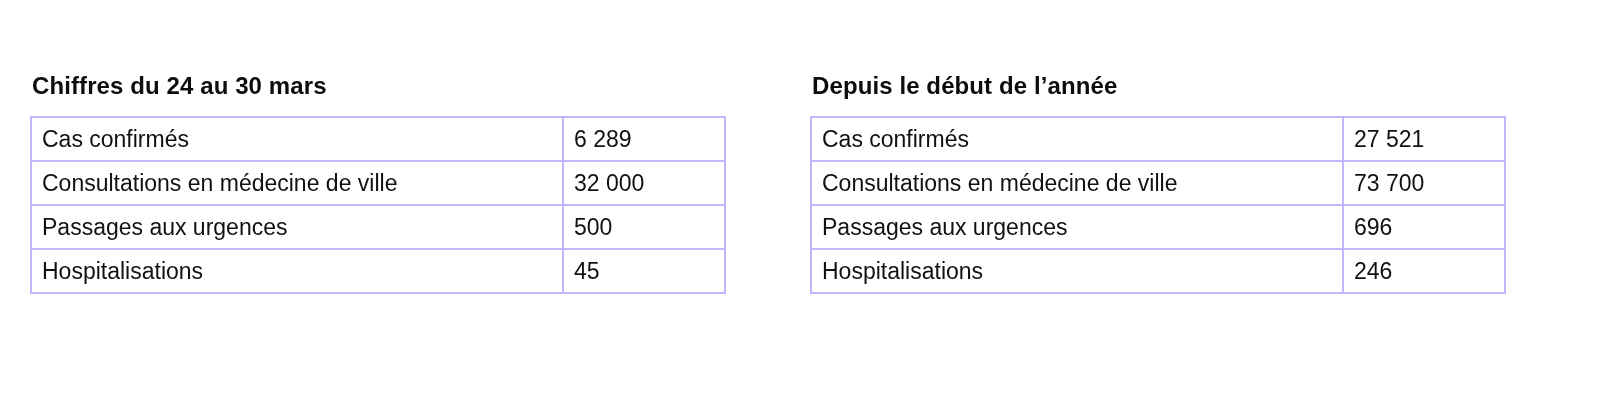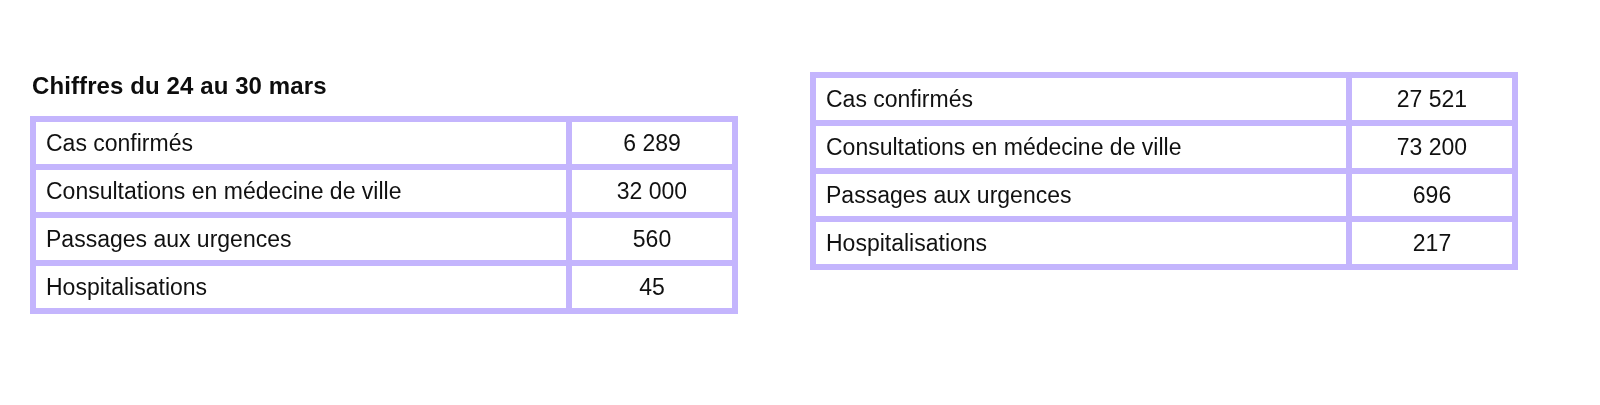--- a/index.html
+++ b/index.html
@@ -37,34 +37,34 @@
     letter-spacing: 0.1px;
     margin: 0 0 16px 2px;
     white-space: nowrap;
   }
   table.stats {
     border-collapse: collapse;
     table-layout: fixed;
     background: #ffffff;
   }
   table.stats td {
-    border: 6px solid #c4b5fd;
+    border: 2px solid #c4b5fd;
     height: 42px;
     padding: 0 10px;
     font-size: 23px;
     color: #111111;
     vertical-align: middle;
     white-space: nowrap;
   }
   td.label {
     text-align: left;
     padding-left: 16px;
   }
   td.value {
-    text-align: center;
+    text-align: left;
     padding-left: 6px;
     padding-right: 6px;
   }
   #table-week td.label { width: 510px; }
   #table-week td.value { width: 140px; }
   #table-year td.label { width: 510px; }
   #table-year td.value { width: 140px; }
 </style>
 </head>
 <body>
@@ -78,46 +78,47 @@
         <tr>
           <td class="label">Cas confirmés</td>
           <td class="value">6 289</td>
         </tr>
         <tr>
           <td class="label">Consultations en médecine de ville</td>
           <td class="value">32 000</td>
         </tr>
         <tr>
           <td class="label">Passages aux urgences</td>
-          <td class="value">560</td>
+          <td class="value">500</td>
         </tr>
         <tr>
           <td class="label">Hospitalisations</td>
           <td class="value">45</td>
         </tr>
       </tbody>
     </table>
   </div>
 
   <div class="panel" id="panel-year">
+    <div class="panel-title">Depuis le début de l’année</div>
     <table class="stats" id="table-year">
       <tbody>
         <tr>
           <td class="label">Cas confirmés</td>
           <td class="value">27 521</td>
         </tr>
         <tr>
           <td class="label">Consultations en médecine de ville</td>
-          <td class="value">73 200</td>
+          <td class="value">73 700</td>
         </tr>
         <tr>
           <td class="label">Passages aux urgences</td>
           <td class="value">696</td>
         </tr>
         <tr>
           <td class="label">Hospitalisations</td>
-          <td class="value">217</td>
+          <td class="value">246</td>
         </tr>
       </tbody>
     </table>
   </div>
 
 </div>
 
 </body></html>

